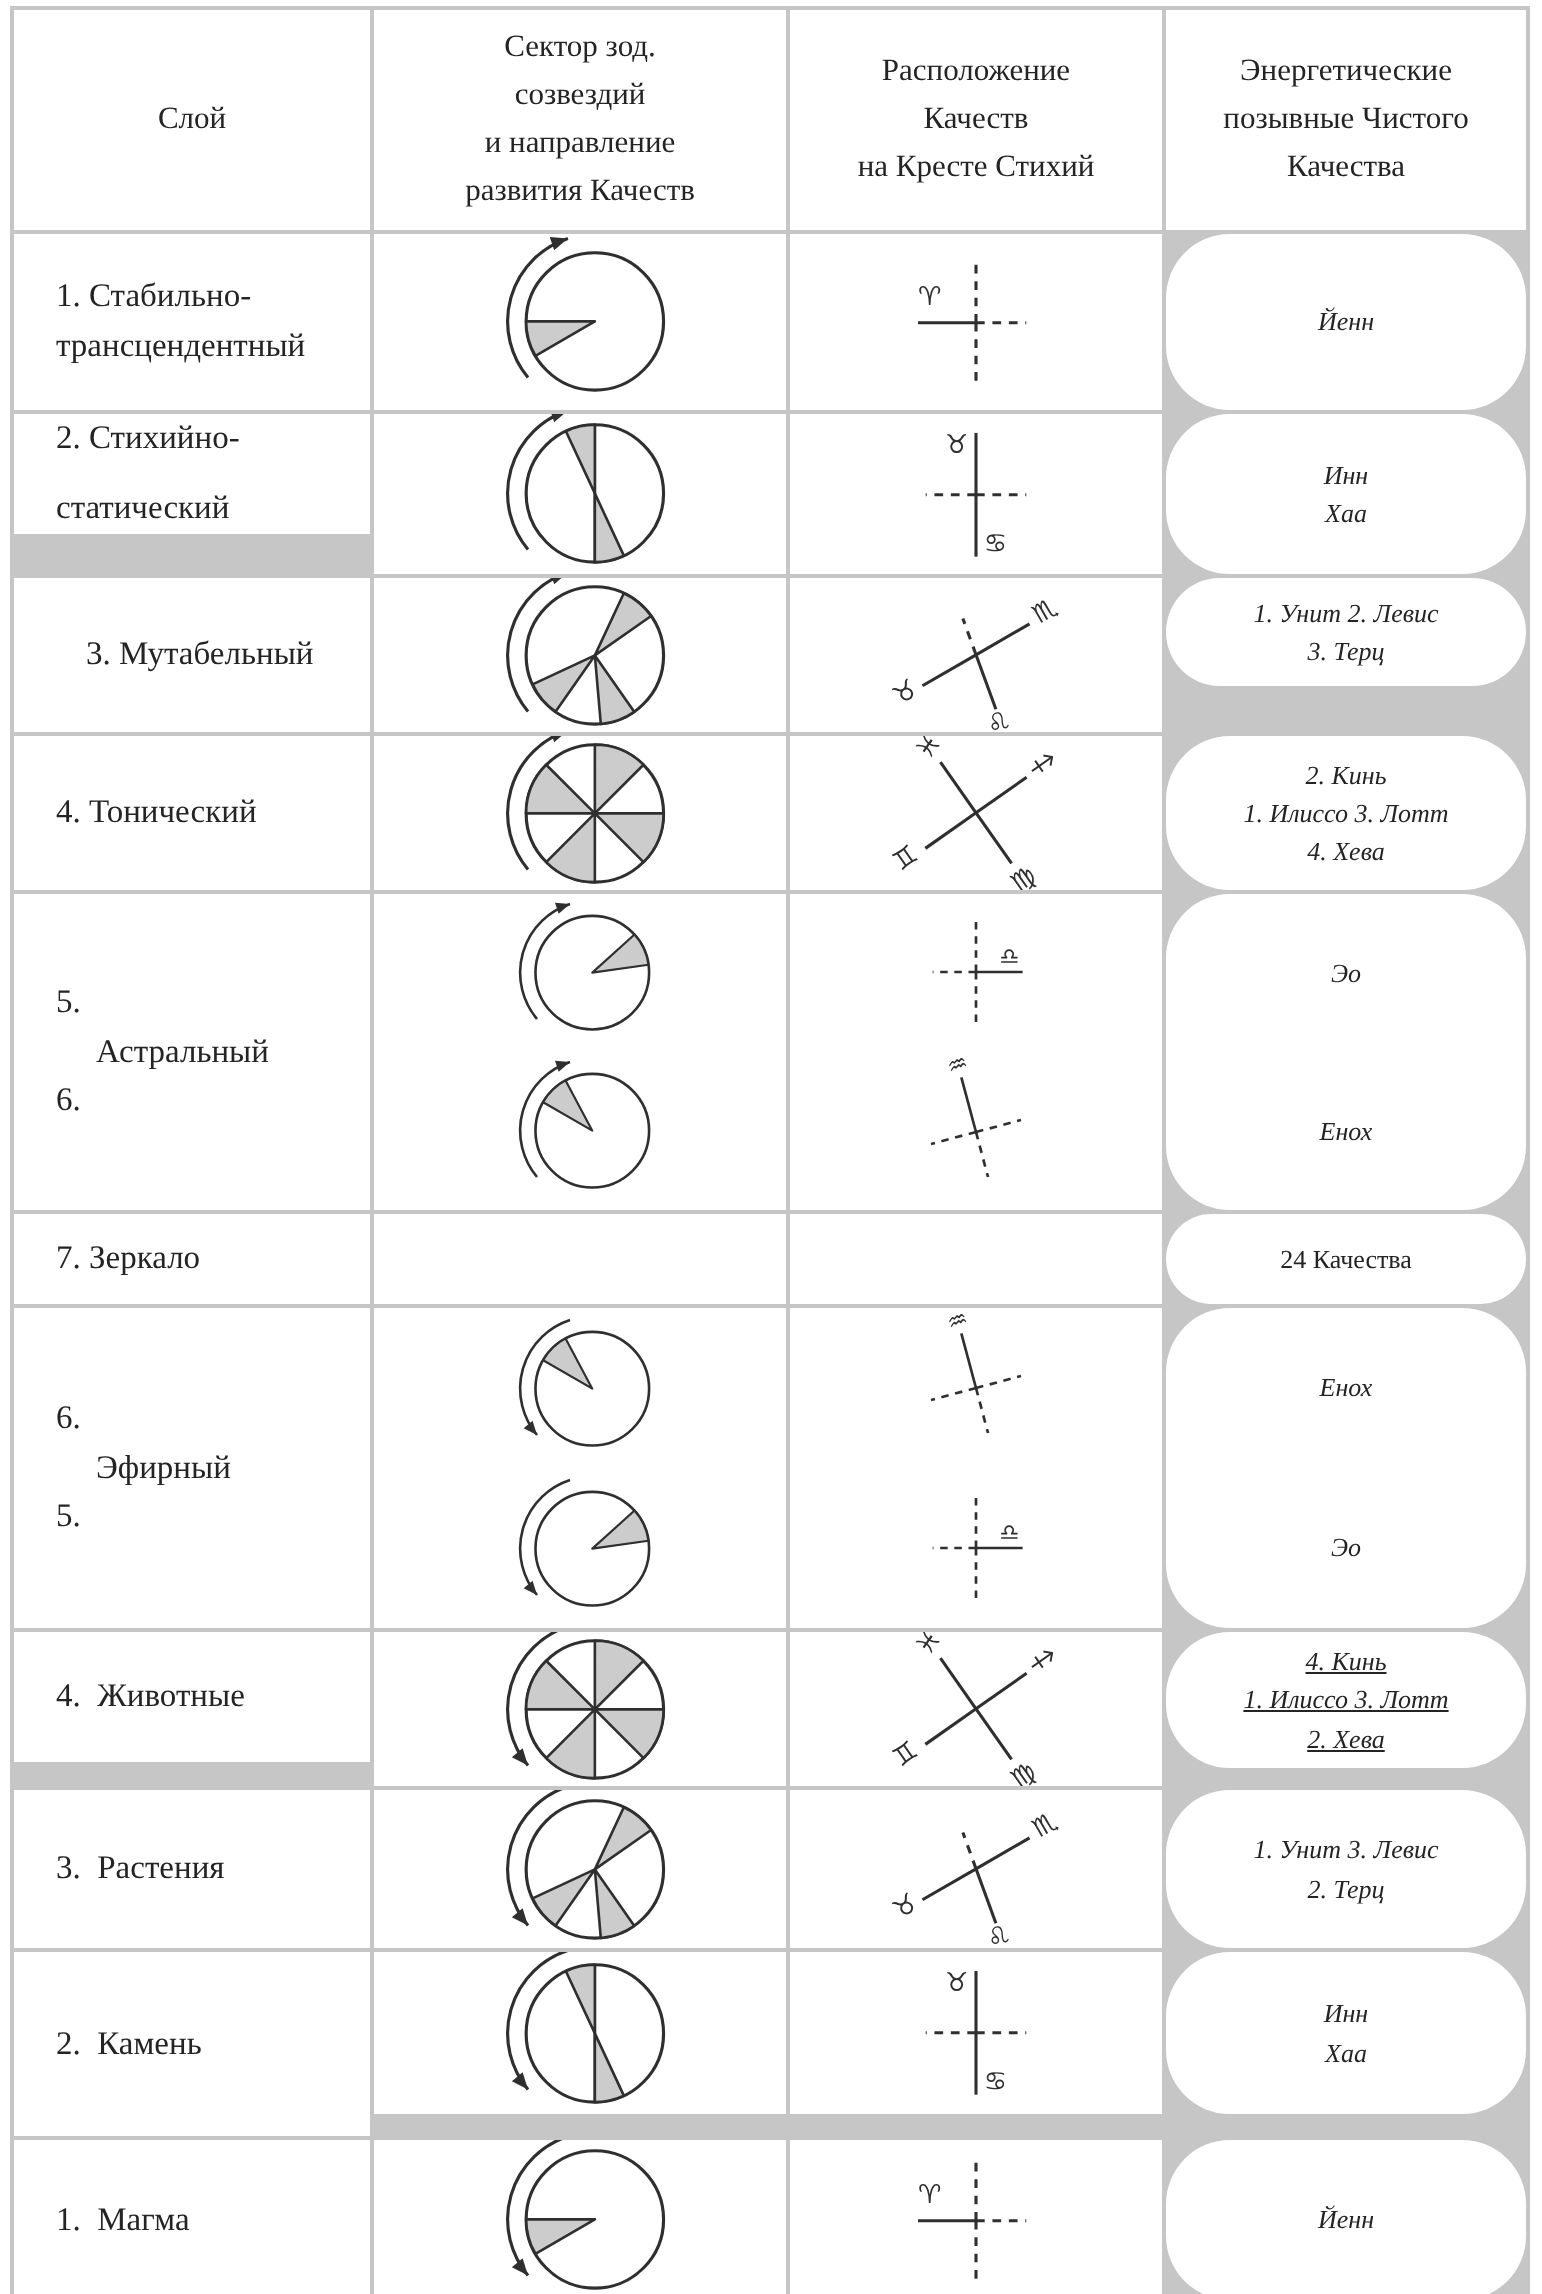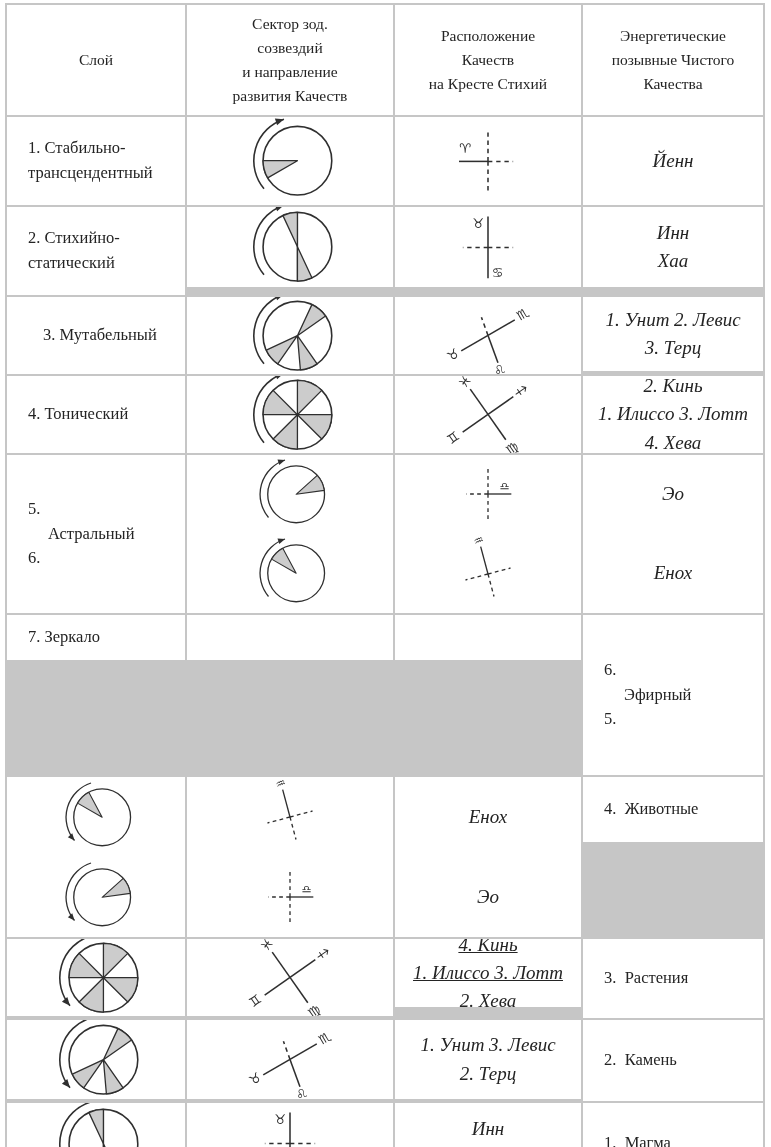--- a/index.html
+++ b/index.html
@@ -18,21 +18,21 @@
   .head{
     height:110px;align-items:center;justify-content:center;text-align:center;
     font-size:15.5px;line-height:1.55;white-space:pre-line;
   }
   .layer{flex-direction:column;justify-content:center;padding-left:21px;font-size:16.5px;line-height:1.5}
   .layer .ln{white-space:pre-wrap}
   .layer .ind{padding-left:20px}
   .mid{align-items:center;justify-content:center}
   .call{
     flex-direction:column;align-items:center;justify-content:center;
-    font-style:italic;font-size:19px;line-height:1.48;text-align:center;
+    font-style:italic;font-size:13px;line-height:1.48;text-align:center;border-radius:32px;
   }
   .call.plain{font-style:normal}
   .subwrap{flex-direction:column;align-items:stretch;justify-content:center}
   .subhalf{flex:1;display:flex;flex-direction:column;align-items:center;justify-content:center;width:100%}
   svg{flex:none;display:block}
   .zsym{font-family:"DejaVu Sans", sans-serif}
 </style>
 </head>
 <body>
 
@@ -65,21 +65,21 @@
         <line x1="60" y1="48" x2="30.0" y2="48.0" stroke="#2f2f2f" stroke-width="1.6"></line>
         <line x1="60" y1="48" x2="86.0" y2="48.0" stroke="#2f2f2f" stroke-width="1.6" stroke-dasharray="4.5 4"></line>
         <line x1="60" y1="48" x2="60.0" y2="18.0" stroke="#2f2f2f" stroke-width="1.6" stroke-dasharray="4.5 4"></line>
         <line x1="60" y1="48" x2="60.0" y2="78.0" stroke="#2f2f2f" stroke-width="1.6" stroke-dasharray="4.5 4"></line>
         <text x="36" y="35" font-size="13.5" fill="#2f2f2f" text-anchor="middle" dominant-baseline="central" class="zsym">♈</text>
       </svg>
     </div>
     <div class="cell call" style="height: 88px;">
       <div class="ln">Йенн</div>
     </div>
-    <div class="cell layer" style="height: 88px;">
+    <div class="cell layer" style="height: 60px; justify-content: space-between;">
       <div class="ln">2. Стихийно-</div>
       <div class="ln">статический</div>
     </div>
     <div class="cell mid" style="height: 80px;">
       <svg viewBox="0 0 112 92" width="104" height="85.42857142857143">
         <circle cx="64" cy="46" r="37" fill="none" stroke="#2f2f2f" stroke-width="1.7"></circle>
         <line x1="64.0" y1="83.0" x2="64.0" y2="9.0" stroke="#2f2f2f" stroke-width="1.4"></line>
         <path d="M 64 46 L 48.4 12.5 A 37 37 0 0 1 64.0 9.0 Z" fill="#cccccc" stroke="#2f2f2f" stroke-width="1.4" stroke-linejoin="round"></path>
         <path d="M 64 46 L 79.6 79.5 A 37 37 0 0 1 64.0 83.0 Z" fill="#cccccc" stroke="#2f2f2f" stroke-width="1.4" stroke-linejoin="round"></path>
         <path d="M 28.0 76.2 A 47 47 0 0 1 49.5 1.3" fill="none" stroke="#2f2f2f" stroke-width="1.7"></path>
@@ -117,21 +117,21 @@
       <svg viewBox="0 0 120 96" width="116" height="92.8">
         <line x1="60" y1="48" x2="87.7" y2="32.0" stroke="#2f2f2f" stroke-width="1.6"></line>
         <line x1="60" y1="48" x2="32.3" y2="64.0" stroke="#2f2f2f" stroke-width="1.6"></line>
         <line x1="60" y1="48" x2="70.3" y2="76.2" stroke="#2f2f2f" stroke-width="1.6"></line>
         <line x1="60" y1="48" x2="53.2" y2="29.2" stroke="#2f2f2f" stroke-width="1.6" stroke-dasharray="4.5 4"></line>
         <text x="96" y="26" font-size="13.5" fill="#2f2f2f" text-anchor="middle" dominant-baseline="central" class="zsym" transform="rotate(-30 96 26)">♏</text>
         <text x="24" y="68" font-size="13.5" fill="#2f2f2f" text-anchor="middle" dominant-baseline="central" class="zsym" transform="rotate(-35 24 68)">♉</text>
         <text x="72" y="84" font-size="13.5" fill="#2f2f2f" text-anchor="middle" dominant-baseline="central" class="zsym" transform="rotate(-30 72 84)">♌</text>
       </svg>
     </div>
-    <div class="cell call" style="height: 74px;">
+    <div class="cell call" style="height: 54px;">
       <div class="ln">1. Унит 2. Левис</div>
       <div class="ln">3. Терц</div>
     </div>
     <div class="cell layer" style="height: 77px;">
       <div class="ln">4. Тонический</div>
     </div>
     <div class="cell mid" style="height: 77px;">
       <svg viewBox="0 0 112 92" width="104" height="85.42857142857143">
         <circle cx="64" cy="46" r="37" fill="none" stroke="#2f2f2f" stroke-width="1.7"></circle>
         <path d="M 64 46 L 64.0 9.0 A 37 37 0 0 1 90.2 19.8 Z" fill="#cccccc" stroke="#2f2f2f" stroke-width="1.4" stroke-linejoin="round"></path>
@@ -208,20 +208,23 @@
       </div>
       <div class="subhalf">
         <div class="ln">Енох</div>
       </div>
     </div>
     <div class="cell layer" style="height: 45px;">
       <div class="ln">7. Зеркало</div>
     </div>
     <div class="cell mid" style="height: 45px;"></div>
     <div class="cell mid" style="height: 45px;"></div>
+    <div class="cell call plain" style="height: 45px;">
+      <div class="ln">24 Качества</div>
+    </div>
     <div class="cell layer" style="height: 160px;">
       <div class="ln">6.</div>
       <div class="ln ind">Эфирный</div>
       <div class="ln">5.</div>
     </div>
     <div class="cell mid subwrap" style="height: 160px;">
       <div class="subhalf">
         <svg viewBox="0 0 112 92" width="86" height="70.64285714285714">
           <circle cx="64" cy="46" r="37" fill="none" stroke="#2f2f2f" stroke-width="1.7"></circle>
           <path d="M 64 46 L 32.0 27.5 A 37 37 0 0 1 46.6 13.3 Z" fill="#cccccc" stroke="#2f2f2f" stroke-width="1.4" stroke-linejoin="round"></path>
@@ -318,21 +321,21 @@
         <line x1="60" y1="48" x2="53.2" y2="29.2" stroke="#2f2f2f" stroke-width="1.6" stroke-dasharray="4.5 4"></line>
         <text x="96" y="26" font-size="13.5" fill="#2f2f2f" text-anchor="middle" dominant-baseline="central" class="zsym" transform="rotate(-30 96 26)">♏</text>
         <text x="24" y="68" font-size="13.5" fill="#2f2f2f" text-anchor="middle" dominant-baseline="central" class="zsym" transform="rotate(-35 24 68)">♉</text>
         <text x="72" y="84" font-size="13.5" fill="#2f2f2f" text-anchor="middle" dominant-baseline="central" class="zsym" transform="rotate(-30 72 84)">♌</text>
       </svg>
     </div>
     <div class="cell call" style="height: 79px; font-style: italic;">
       <div class="ln">1. Унит 3. Левис</div>
       <div class="ln">2. Терц</div>
     </div>
-    <div class="cell layer" style="height: 81px;">
+    <div class="cell layer" style="height: 92px;">
       <div class="ln">2.  Камень</div>
     </div>
     <div class="cell mid" style="height: 81px;">
       <svg viewBox="0 0 112 92" width="104" height="85.42857142857143">
         <circle cx="64" cy="46" r="37" fill="none" stroke="#2f2f2f" stroke-width="1.7"></circle>
         <line x1="64.0" y1="83.0" x2="64.0" y2="9.0" stroke="#2f2f2f" stroke-width="1.4"></line>
         <path d="M 64 46 L 48.4 12.5 A 37 37 0 0 1 64.0 9.0 Z" fill="#cccccc" stroke="#2f2f2f" stroke-width="1.4" stroke-linejoin="round"></path>
         <path d="M 64 46 L 79.6 79.5 A 37 37 0 0 1 64.0 83.0 Z" fill="#cccccc" stroke="#2f2f2f" stroke-width="1.4" stroke-linejoin="round"></path>
         <path d="M 28.0 76.2 A 47 47 0 0 1 49.5 1.3" fill="none" stroke="#2f2f2f" stroke-width="1.7"></path>
         <polygon points="28.0,76.2 19.3,71.8 25.1,66.9" fill="#2f2f2f"></polygon>

